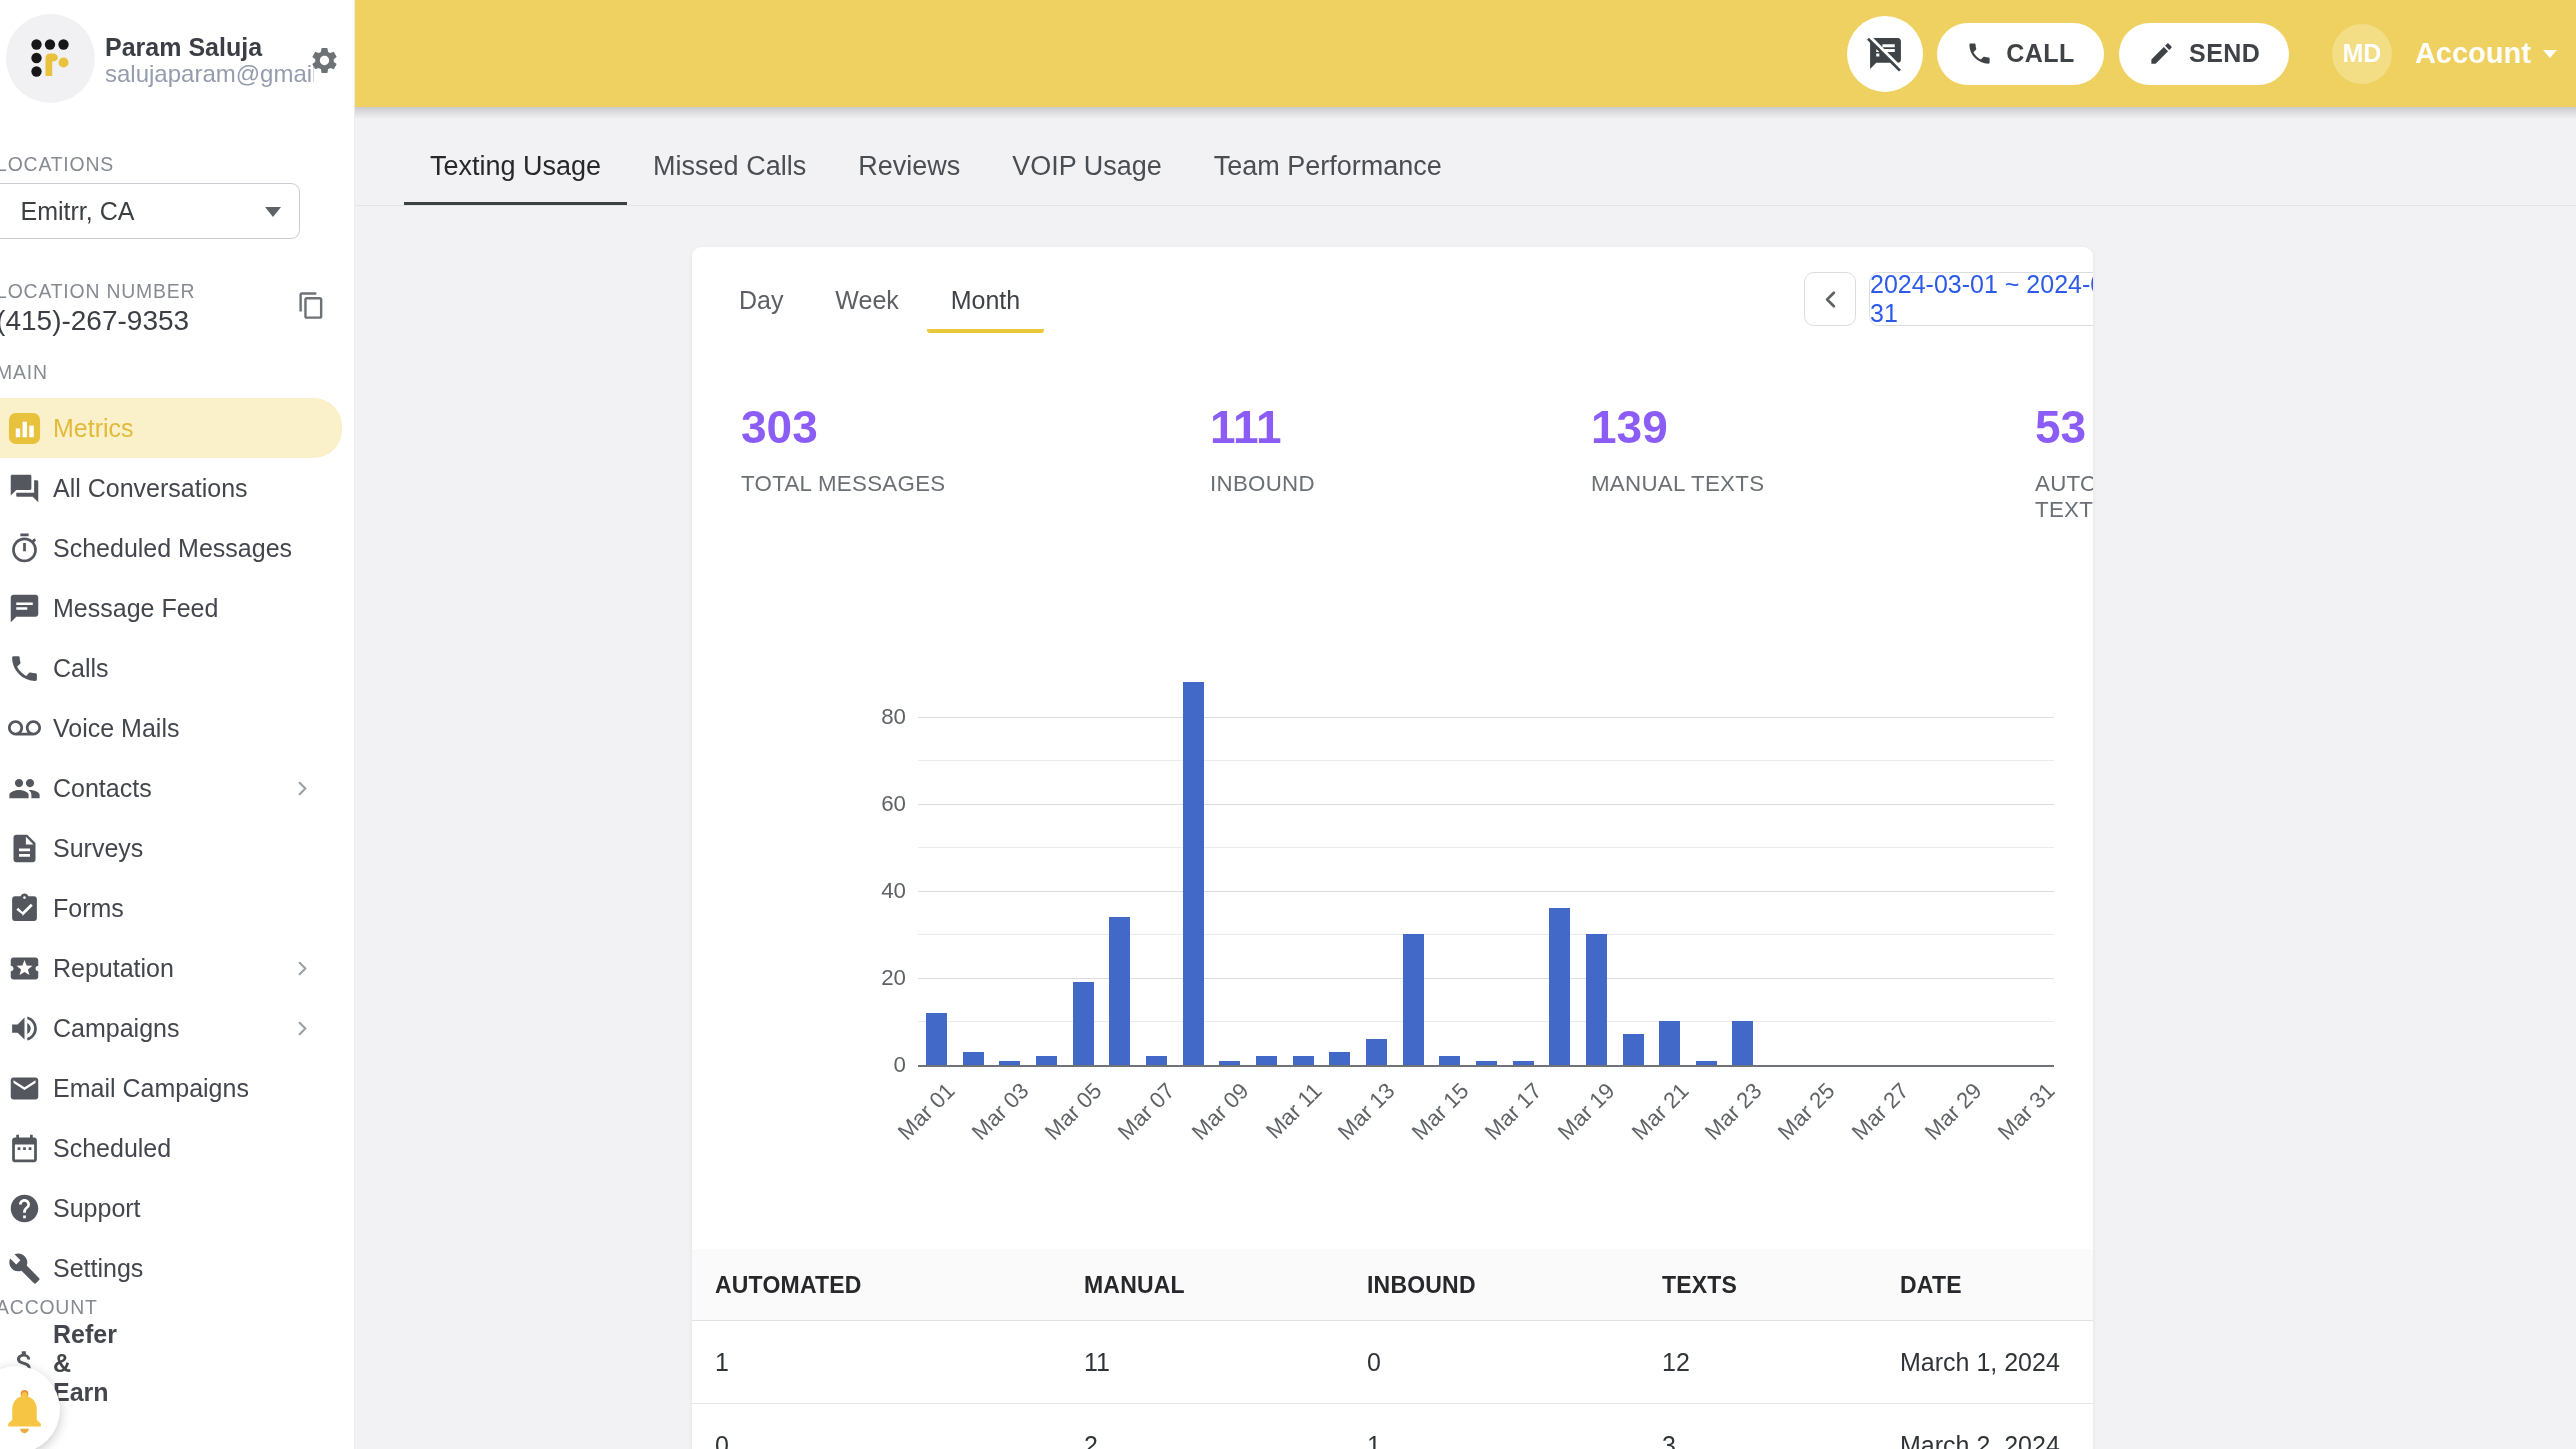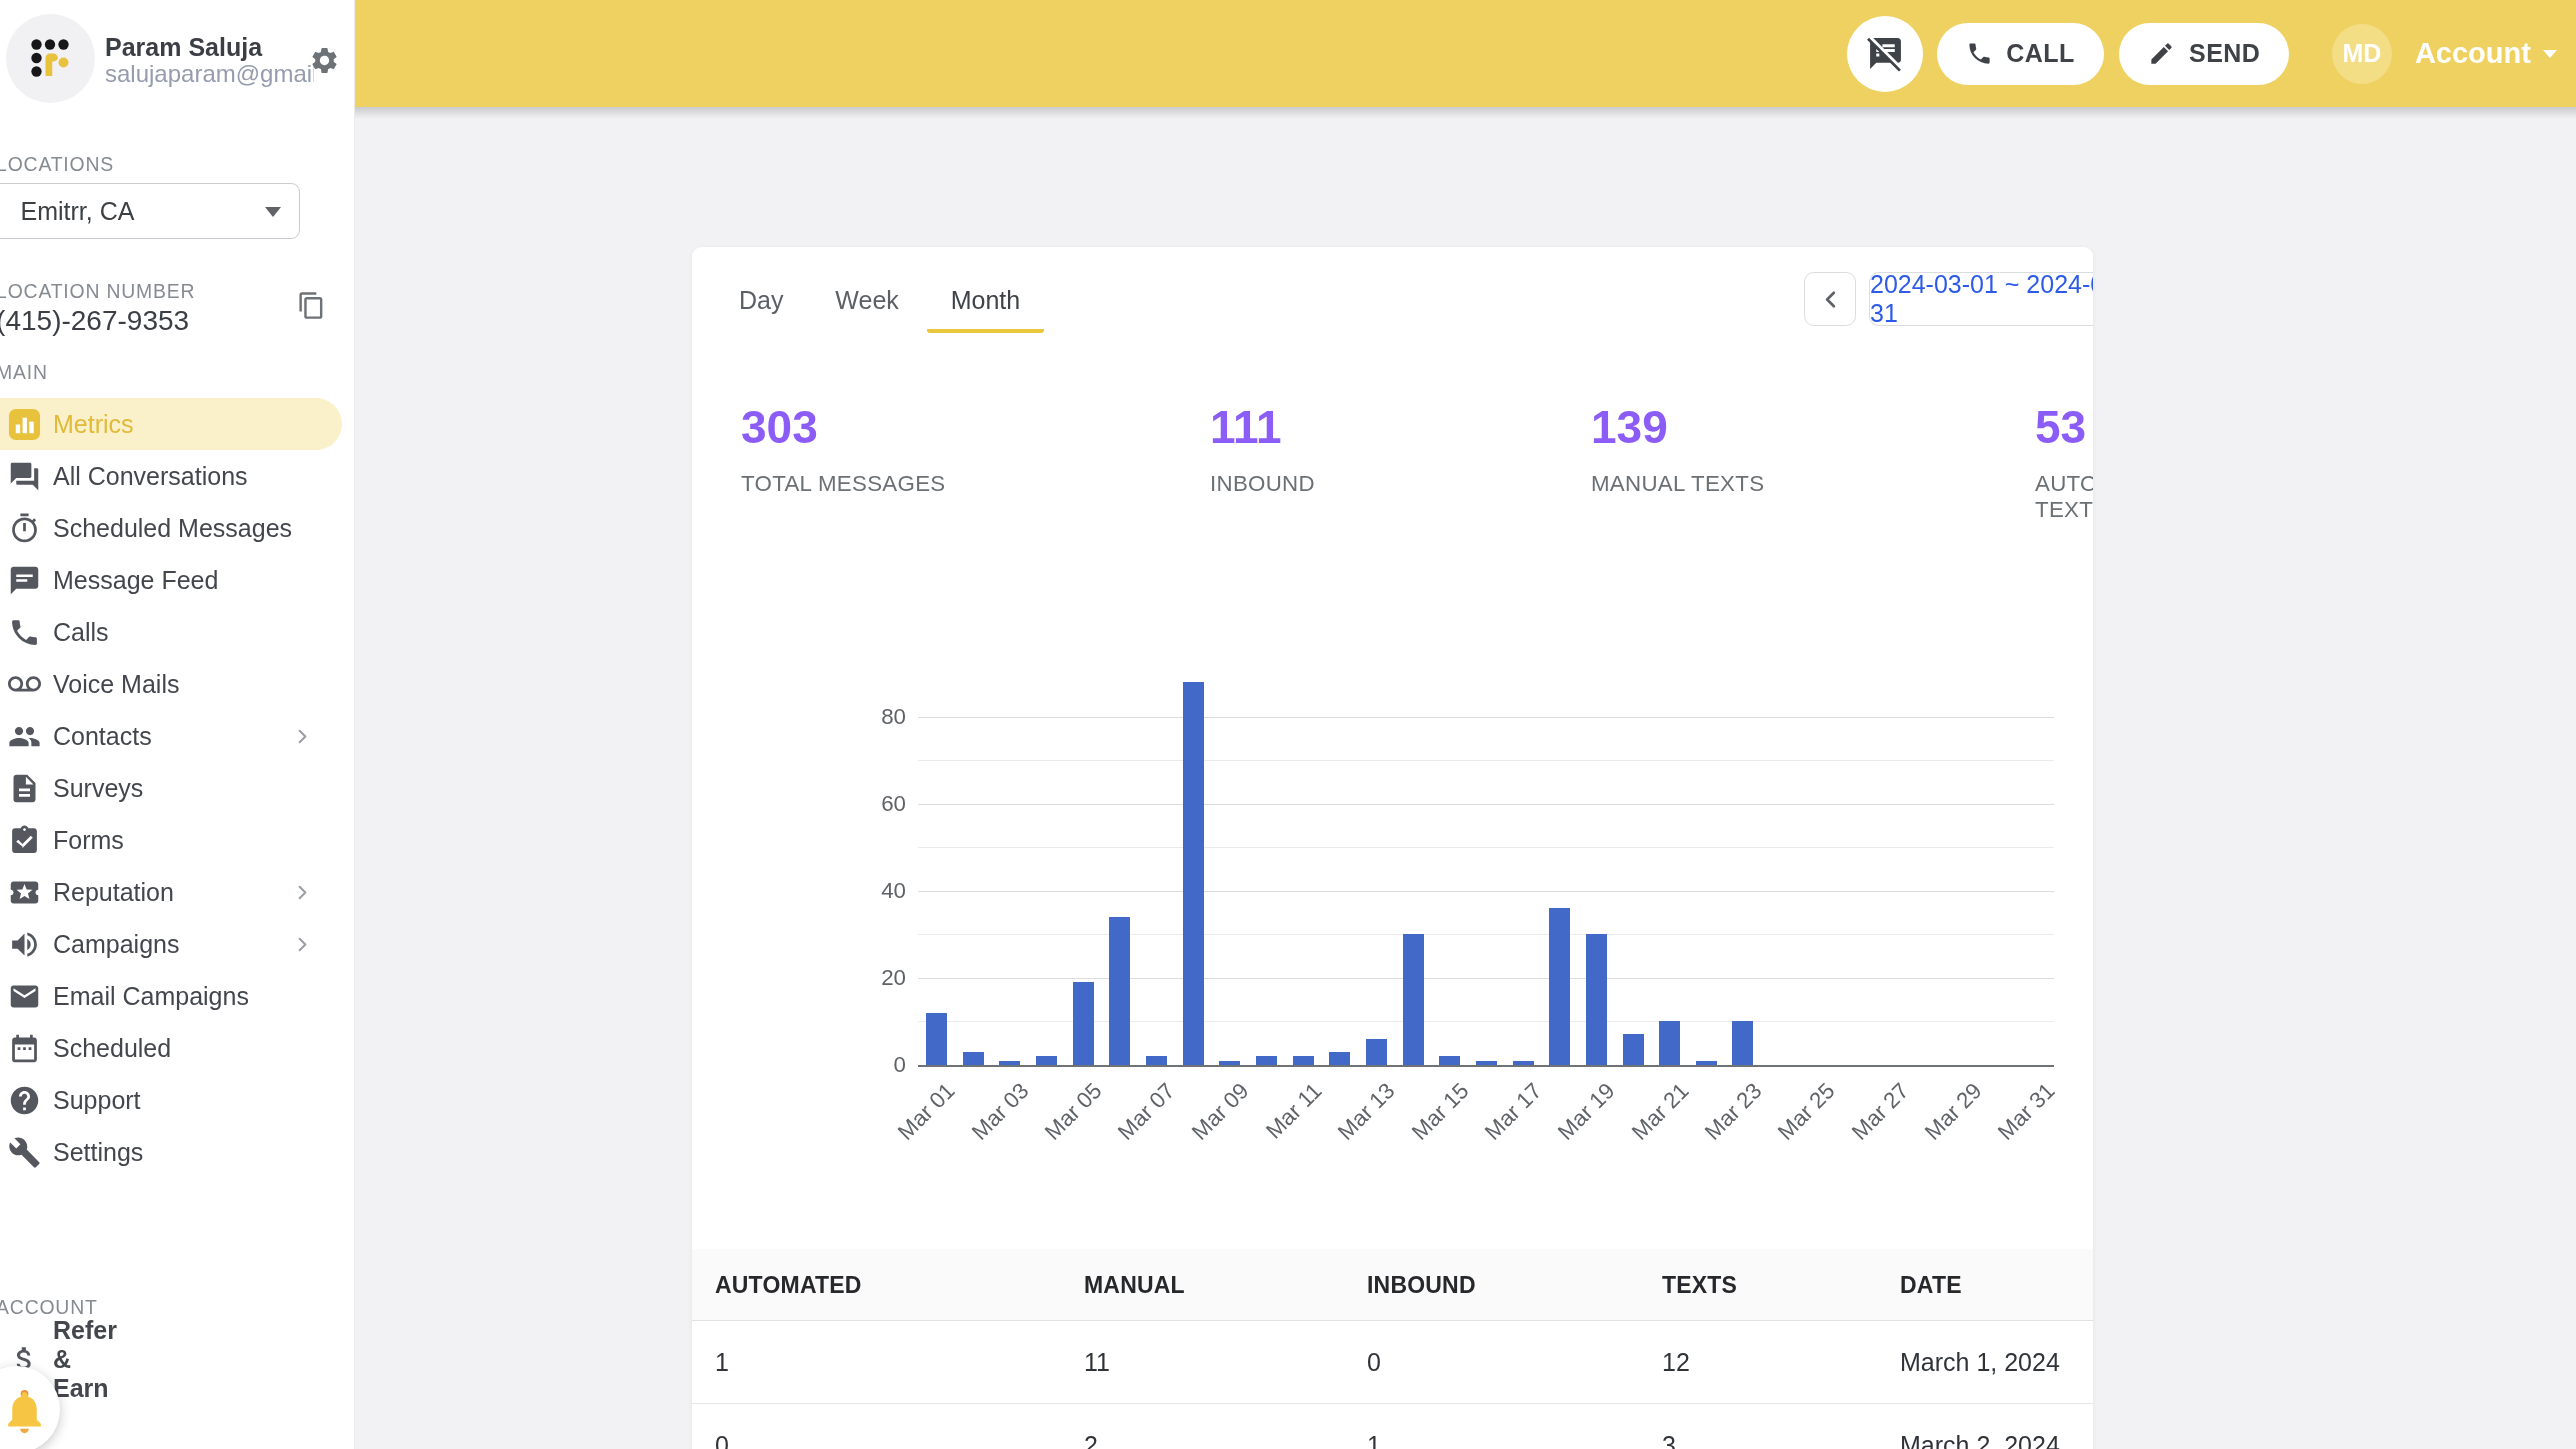--- a/index.html
+++ b/index.html
@@ -24,21 +24,21 @@
                 border-radius:8.7px; background:#fff; display:flex; align-items:center; cursor:pointer; }
   .loc-select .val { margin-left:35px; font-size:25px; color:#3c4043; }
   .caret-down { width:0; height:0; border-left:8.7px solid transparent; border-right:8.7px solid transparent;
                 border-top:10.7px solid #5f6368; position:absolute; right:17.5px; top:23px; }
   .l-locnum { top:280px; }
   .locnum { position:absolute; left:-3.9px; top:305px; font-size:28px; color:#3b3f45; }
   .copy { position:absolute; left:297px; top:291px; width:29px; height:29px; color:#6d7277; cursor:pointer; }
   .l-main { top:361px; }
   ul.menu { list-style:none; position:absolute; left:0; top:398px; width:355px; }
   ul.menu.account { top:1333px; }
-  ul.menu li { height:52px; display:flex; align-items:center; position:relative; cursor:pointer; }
+  ul.menu li { height:60px; display:flex; align-items:center; position:relative; cursor:pointer; }
   ul.menu li .mico { position:absolute; left:7.8px; width:33px; height:33px; color:#54585e; }
   ul.menu li .mlabel { position:absolute; left:53px; font-size:25px; color:#43474d; }
   ul.menu li.active { background:#FAF0C9; width:342px; border-radius:0 28px 28px 0; }
   ul.menu li.active .mlabel { color:#E2BA39; }
   ul.menu li .chev { position:absolute; left:291px; width:23px; height:23px; color:#9aa0a6; }
   .l-account { top:1296px; }
   .bell-circle { position:absolute; left:-27px; top:1366px; width:87px; height:87px; border-radius:50%;
                  background:#fff; box-shadow:0 2.9px 11.7px rgba(0,0,0,0.22); cursor:pointer; }
   .bell-ic { position:absolute; left:27px; top:21.4px; width:49px; height:49px; }
 
@@ -338,20 +338,27 @@
     </button>
     <div class="avatar">MD</div>
     <div class="account">
       <span>Account</span>
       <span class="caret-down"></span>
     </div>
   </header>
 
   <main class="main">
     <div class="shadow"></div>
+    <div class="tabbar" id="tabbar">
+        <div class="tab active">Texting Usage</div>
+        <div class="tab">Missed Calls</div>
+        <div class="tab">Reviews</div>
+        <div class="tab">VOIP Usage</div>
+        <div class="tab">Team Performance</div>
+      </div>
 
     <section class="card">
       <div class="ptabs" id="ptabs">
           <div class="ptab">Day</div>
           <div class="ptab">Week</div>
           <div class="ptab active">Month</div>
         </div>
 
       <button class="nav-btn prev">
         <span class="ic">

